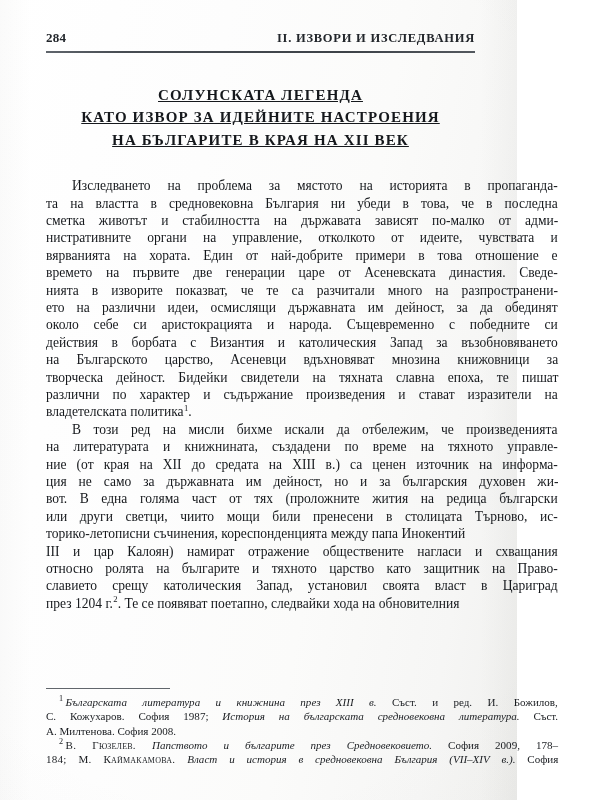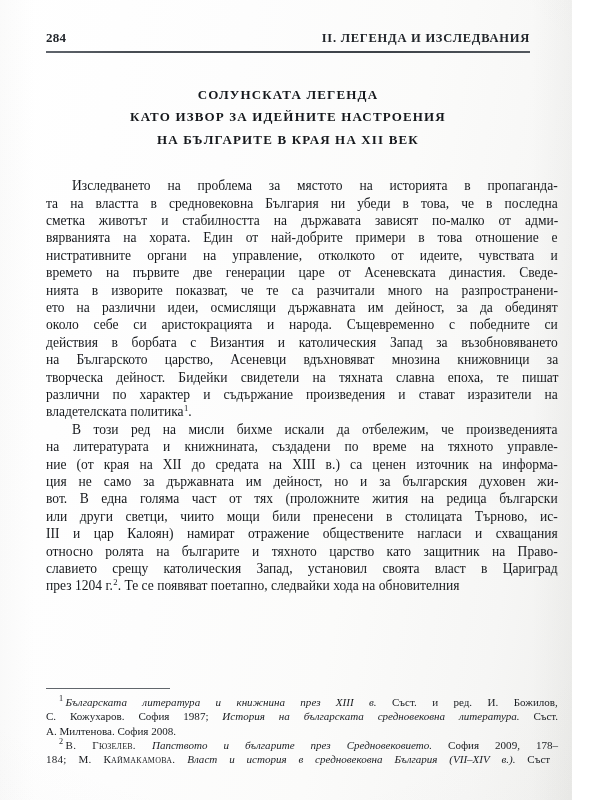--- a/index.html
+++ b/index.html
@@ -10,21 +10,21 @@
     width: 600px;
     height: 800px;
     overflow: hidden;
     background: #ffffff;
     font-family: "Liberation Serif", "DejaVu Serif", serif;
     color: #1b1b1b;
   }
 
   .page {
     position: relative;
-    width: 572px;
+    width: 517px;
     height: 800px;
     box-sizing: border-box;
     padding: 0;
     background:
       linear-gradient(100deg, #ffffff 0%, #fdfdfd 35%, #fbfbfa 62%, #f6f6f5 85%, #f0f0ee 100%);
   }
 
   
   .page::after {
     content: "";
@@ -69,25 +69,26 @@
     opacity: 0.88;
   }
 
   
   .titleblock {
     text-align: center;
     margin-top: 31px;
   }
   .titleblock .tline {
     font-weight: 700;
-    font-size: 13px;
+    font-size: 15px;
     letter-spacing: 1.15px;
     line-height: 22.5px;
     color: #15181c;
     white-space: nowrap;
+    text-decoration: underline;
   }
   .byline {
     text-align: center;
     margin-top: 19px;
     font-style: italic;
     font-size: 15.4px;
     letter-spacing: 0.35px;
     color: #1a1d21;
   }
 
@@ -164,21 +165,21 @@
   }
 </style>
 </head>
 <body>
 
 <div class="page">
   <div class="content">
 
     <div class="runhead">
       <span class="folio">284</span>
-      <span class="secname">II. ЛЕГЕНДА И ИЗСЛЕДВАНИЯ</span>
+      <span class="secname">II. ИЗВОРИ И ИЗСЛЕДВАНИЯ</span>
     </div>
     <div class="rule"></div>
 
     <div class="titleblock">
       <div class="tline">СОЛУНСКАТА ЛЕГЕНДА</div>
       <div class="tline">КАТО ИЗВОР ЗА ИДЕЙНИТЕ НАСТРОЕНИЯ</div>
       <div class="tline">НА БЪЛГАРИТЕ В КРАЯ НА XII ВЕК</div>
     </div>
 
     <div class="body">
@@ -187,24 +188,24 @@
         <span class="just">
             <span class="indent" style="word-spacing: 13.38px;">Изследването на проблема за мястото на историята в пропаганда-</span>
           </span>
         <span class="just">
             <span style="word-spacing: 8.67px;">та на властта в средновековна България ни убеди в това, че в последна</span>
           </span>
         <span class="just">
             <span style="word-spacing: 10.56px;">сметка животът и стабилността на държавата зависят по-малко от адми-</span>
           </span>
         <span class="just">
+            <span style="word-spacing: 12.75px;">нистративните органи на управление, отколкото от идеите, чувствата и</span>
+          </span>
+        <span class="just">
             <span style="word-spacing: 9.5px;">вярванията на хората. Един от най-добрите примери в това отношение е</span>
-          </span>
-        <span class="just">
-            <span style="word-spacing: 12.75px;">нистративните органи на управление, отколкото от идеите, чувствата и</span>
           </span>
         <span class="just">
             <span style="word-spacing: 10.22px;">времето на първите две генерации царе от Асеневската династия. Сведе-</span>
           </span>
         <span class="just">
             <span style="word-spacing: 9.6px;">нията в изворите показват, че те са разчитали много на разпространени-</span>
           </span>
         <span class="just">
             <span style="word-spacing: 8.7px;">ето на различни идеи, осмислящи държавната им дейност, за да обединят</span>
           </span>
@@ -239,20 +240,23 @@
         <span class="just">
             <span style="word-spacing: 8.5px;">ция не само за държавната им дейност, но и за българския духовен жи-</span>
           </span>
         <span class="just">
             <span style="word-spacing: 9.18px;">вот. В една голяма част от тях (проложните жития на редица български</span>
           </span>
         <span class="just">
             <span style="word-spacing: 9.2px;">или други светци, чиито мощи били пренесени в столицата Търново, ис-</span>
           </span>
         <span class="just">
+            <span>торико-летописни съчинения, кореспонденцията между папа Инокентий</span>
+          </span>
+        <span class="just">
             <span style="word-spacing: 10.11px;">III и цар Калоян) намират отражение обществените нагласи и схващания</span>
           </span>
         <span class="just">
             <span style="word-spacing: 9px;">относно ролята на българите и тяхното царство като защитник на Право-</span>
           </span>
         <span class="just">
             <span style="word-spacing: 11.88px;">славието срещу католическия Запад, установил своята власт в Цариград</span>
           </span>
         <span class="lastline"><span>през 1204 г.</span><sup class="fn">2</sup><span>. Те се появяват поетапно, следвайки хода на обновителния</span></span>
       </p>
@@ -273,17 +277,17 @@
       <div>
         <span><span>А. Милтенова. София 2008.</span></span>
       </div>
     </div>
 
     <div class="fnote">
       <div class="just">
         <span class="fn-ind" style="word-spacing: 13.22px;"><sup class="fnmark">2</sup><span><span class="sc">В. Гюзелев. </span><span class="it">Папството и българите през Средновековието.</span><span> София 2009, 178–</span></span></span>
       </div>
       <div class="just">
-        <span style="word-spacing: 9.09px;"><span class="sc">184; М. Каймакамова. </span><span class="it">Власт и история в средновековна България (VII–XIV в.).</span><span> Съст</span></span>
+        <span style="word-spacing: 9.09px;"><span class="sc">184; М. Каймакамова. </span><span class="it">Власт и история в средновековна България (VII–XIV в.).</span><span> София</span></span>
       </div>
     </div>
   </div>
 </div>
 
 </body></html>

